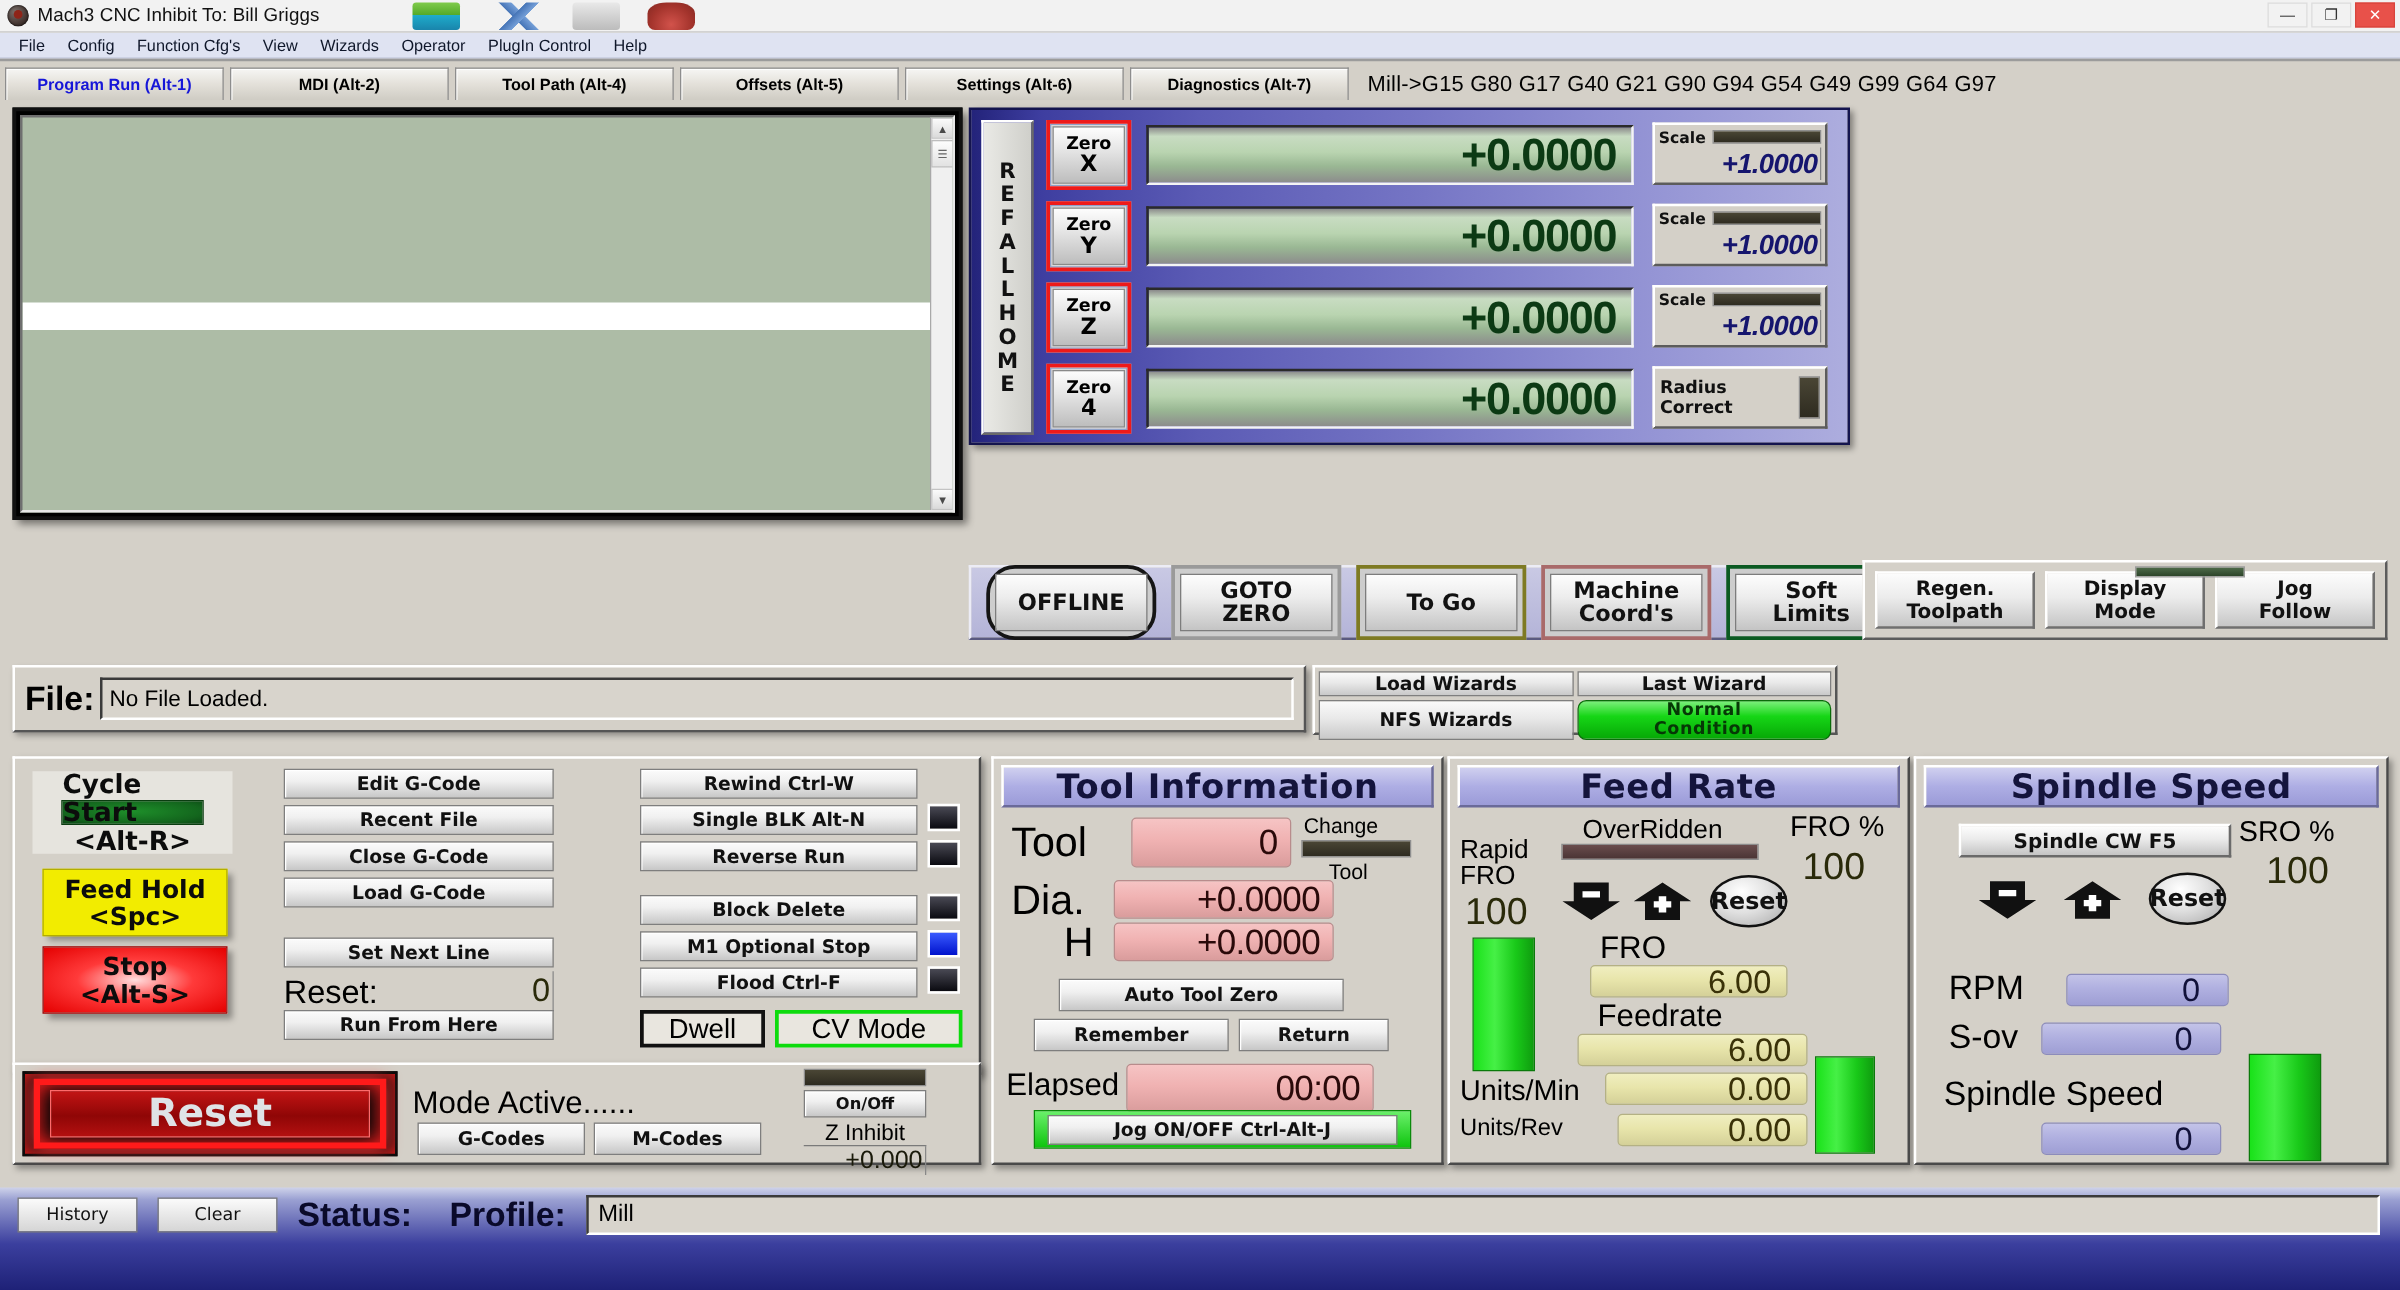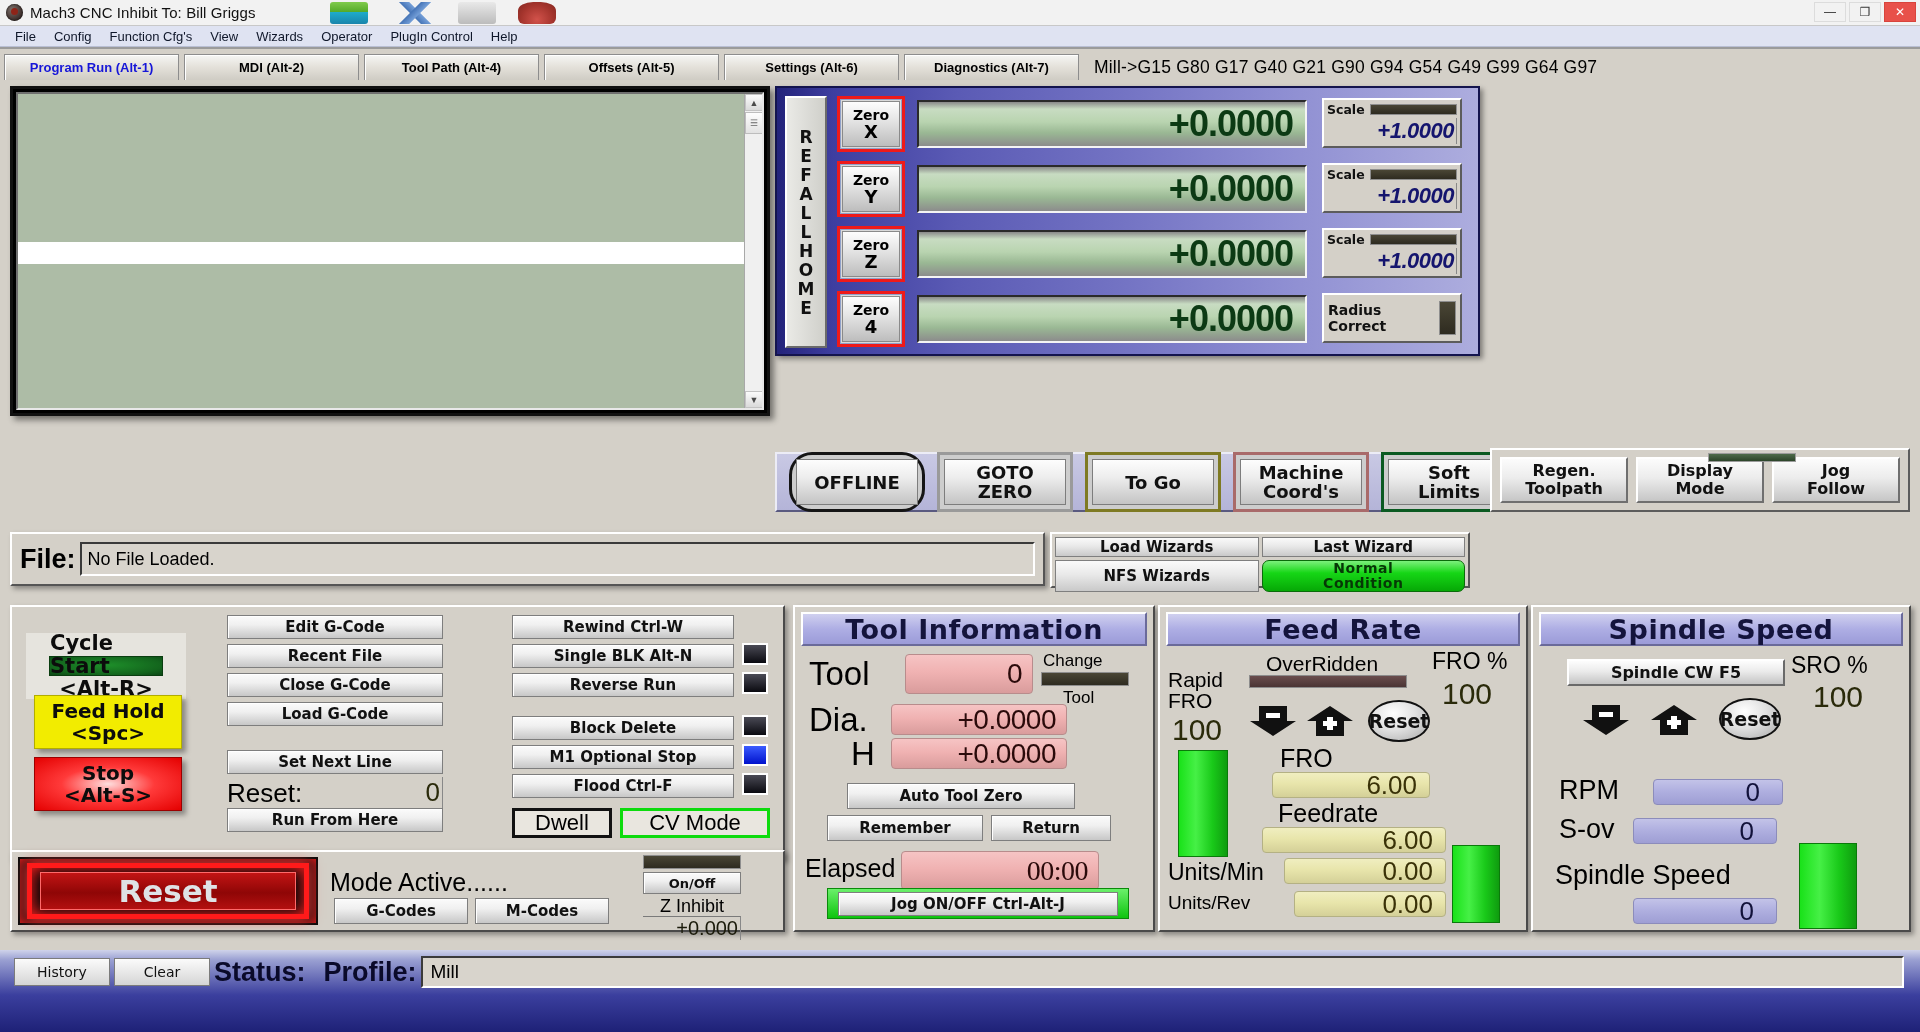--- a/index.html
+++ b/index.html
@@ -141,21 +141,21 @@
   .bigpanel{background:#d4d0c8;border:2px solid;border-color:#fff #4a4a4a #4a4a4a #fff;
     box-shadow:3px 3px 5px rgba(0,0,0,.35);}
   #runpanel{left:10px;top:525px;width:775px;height:255px;}
   .gbtn{background:linear-gradient(180deg,#fbfbfb 0%,#f0f0f0 40%,#c7c7c7 100%);
     border:1px solid #7e7e7e;display:flex;align-items:center;justify-content:center;
     font-size:15px;font-weight:bold;color:#111;font-family:"DejaVu Sans",sans-serif;
     box-shadow:inset 1px 1px 0 #fff;}
   .led-sm{width:26px;height:22px;background:linear-gradient(180deg,#4a4a55,#0a0a10);border:2px solid #fff;}
   .led-sm.blue{background:linear-gradient(180deg,#3b5cff,#0012cc);}
   #cyclestart{position:absolute;left:14px;top:10px;width:160px;height:66px;border-color:#0e0e0e;
-    background:#e6e4de;padding:23px;margin-top:16px;}
+    background:#e6e4de;padding:23px;}
   #cyclestart .in{width:100%;height:100%;background:radial-gradient(ellipse at 50% 45%,#1e8f2a 0%,#13651d 70%,#0c4715 100%);
     border:1px solid #0a3d10;display:flex;flex-direction:column;align-items:center;justify-content:center;
     font-size:21px;font-weight:bold;color:#0c0c0c;line-height:23px;font-family:"DejaVu Sans",sans-serif;}
   #feedhold{position:absolute;left:22px;top:88px;width:148px;height:54px;background:#f2ec00;
     border:1px solid #b2ad00;display:flex;flex-direction:column;align-items:center;justify-content:center;
     font-size:20px;font-weight:bold;color:#0c0c0c;line-height:22px;font-family:"DejaVu Sans",sans-serif;
     box-shadow:4px 4px 5px rgba(0,0,0,.35);}
   #stopbtn{position:absolute;left:22px;top:150px;width:148px;height:54px;
     background:radial-gradient(ellipse at 50% 50%,#ffdede 0%,#ff3a3a 45%,#e40000 100%);
     border:1px solid #9c0000;display:flex;flex-direction:column;align-items:center;justify-content:center;
@@ -201,21 +201,21 @@
   .greenbar{background:linear-gradient(90deg,#19e219 0%,#46f046 35%,#19c919 70%,#0f9c0f 100%);
     border:1px solid #0a7a0a;}
   
   #spindlepanel{left:1531px;top:525px;width:380px;height:327px;}
   #spindlecw{background:linear-gradient(180deg,#fdfdfd 0%,#ebebeb 45%,#c4c4c4 100%);
     border:2px solid;border-color:#fff #6a6a6a #6a6a6a #fff;display:flex;align-items:center;justify-content:center;
     font-size:16px;font-weight:bold;color:#111;font-family:"DejaVu Sans",sans-serif;}
   
   #statusbar{position:absolute;left:0;bottom:0;width:1920px;height:82px;
     background:linear-gradient(180deg,#cfd3ea 0%,#9aa0d2 12%,#3b3f9e 55%,#1e2177 100%);}
-  #statusrow{position:absolute;left:0;top:4px;width:1920px;height:36px;display:flex;align-items:center;padding-left:14px;gap:4px;}
+  #statusrow{position:absolute;left:0;top:4px;width:1920px;height:36px;display:flex;align-items:center;padding-left:14px;gap:16px;}
   .sbtn{width:96px;height:28px;background:linear-gradient(180deg,#fbfbfb,#d5d5d5);border:1px solid #7b7b7b;
     display:flex;align-items:center;justify-content:center;font-size:14px;color:#111;font-family:"DejaVu Sans",sans-serif;}
   .slabel{font-size:27px;font-weight:bold;color:#0a0a2a;}
   .sfield{height:32px;background:#d8d4cc;border:2px solid;border-color:#3a3a3a #fff #fff #3a3a3a;
     display:flex;align-items:center;padding-left:8px;font-size:19px;color:#000;}
 </style>
 </head>
 <body>
 
 <div id="titlebar">
@@ -489,21 +489,21 @@
     <div style="position:absolute;left:14px;top:94px;font-size:33px;color:#000;">Dia.</div>
     <div class="pinkdro" style="position:absolute;left:96px;top:97px;width:176px;height:31px;">+0.0000</div>
     <div style="position:absolute;left:56px;top:128px;font-size:33px;color:#000;">H</div>
     <div class="pinkdro" style="position:absolute;left:96px;top:131px;width:176px;height:31px;">+0.0000</div>
 
     <div class="gbtn" style="position:absolute;left:52px;top:176px;width:228px;height:26px">Auto Tool Zero</div>
     <div class="gbtn" style="position:absolute;left:32px;top:208px;width:156px;height:26px">Remember</div>
     <div class="gbtn" style="position:absolute;left:196px;top:208px;width:120px;height:26px">Return</div>
 
     <div style="position:absolute;left:10px;top:247px;font-size:25px;color:#000;">Elapsed</div>
-    <div class="pinkdro" style="position:absolute;left:106px;top:244px;width:198px;height:39px;font-family:Liberation Serif, serif;">00:00</div>
+    <div class="pinkdro" style="position:absolute;left:106px;top:244px;width:198px;height:39px;">00:00</div>
 
     <div style="position:absolute;left:32px;top:281px;width:302px;height:31px;background:linear-gradient(180deg,#6bf06b,#0ec40e);border:1px solid #0a8a0a;display:flex;align-items:center;justify-content:center;padding:0 10px;">
       <div class="gbtn" style="width:100%;height:24px;font-size:15px;">Jog ON/OFF Ctrl-Alt-J</div>
     </div>
   </div>
 
   <div id="feedpanel" class="panel bigpanel">
     <div class="ptitle">Feed Rate</div>
     <div style="position:absolute;left:106px;top:45px;font-size:21px;color:#000;">OverRidden</div>
     <div class="darkbar" style="position:absolute;left:89px;top:68px;width:158px;height:13px;"></div>

